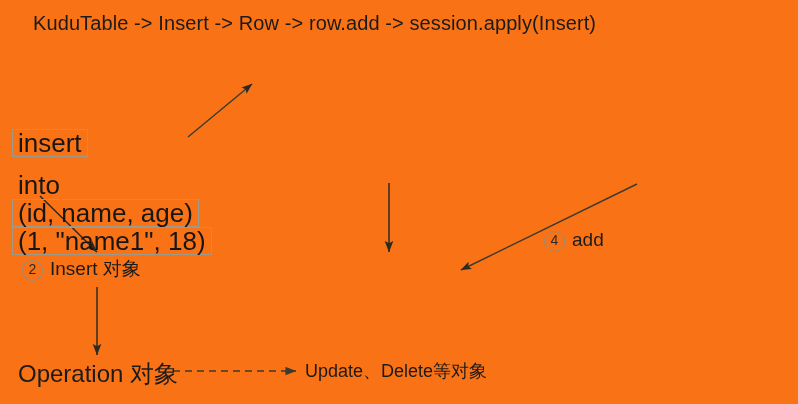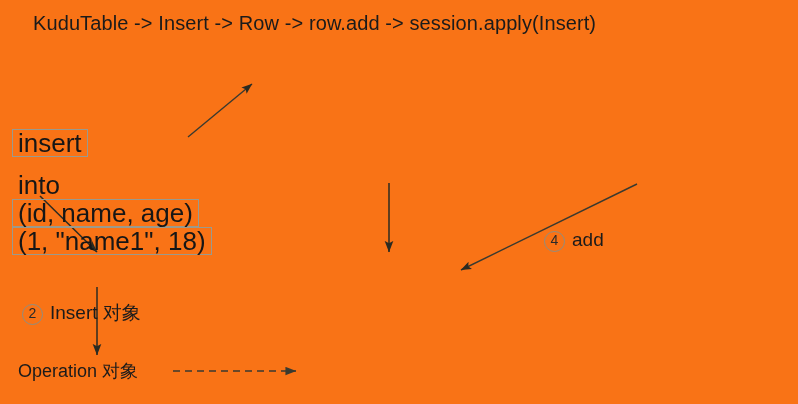--- a/index.html
+++ b/index.html
@@ -77,24 +77,24 @@
     line-height: 17px;
     border: 1px solid #8e8e82;
     border-radius: 50%;
     text-align: center;
     font-size: 14px;
     margin-right: 7px;
     vertical-align: 1px;
     color: #2a2a2a;
   }
   .note-1 { left: 257px; top: 75px; }
-  .note-2 { left: 22px;  top: 259px; margin-top: 44px; }
+  .note-2 { left: 22px;  top: 259px; }
   .note-3 { left: 330px; top: 259px; }
   .note-4 { left: 544px; top: 230px; }
-  .note-op { left: 18px; top: 362px; font-size: 18px; text-align: center; }
+  .note-op { left: 18px; top: 362px; font-size: 24px; text-align: center; }
   .note-upd { left: 305px; top: 362px; font-size: 18px; }
 </style>
 </head>
 <body>
 
 <div id="canvas">
 
   <svg id="arrow-layer" viewBox="0 0 798 404" width="798" height="404" xmlns="http://www.w3.org/2000/svg">
     <defs>
       <marker id="ah" markerWidth="9" markerHeight="9" refX="7.4" refY="3.1" orient="auto" markerUnits="strokeWidth">
@@ -131,14 +131,15 @@
   <div class="txt note note-2">
     <span class="circnum">2</span><span>Insert 对象</span>
   </div>
 
 
   <div class="txt note note-4">
     <span class="circnum">4</span><span>add</span>
   </div>
 
   <div class="txt note-op">Operation 对象</div>
+  <div class="txt note-upd">Update、Delete等对象</div>
 
 </div>
 
 </body></html>

